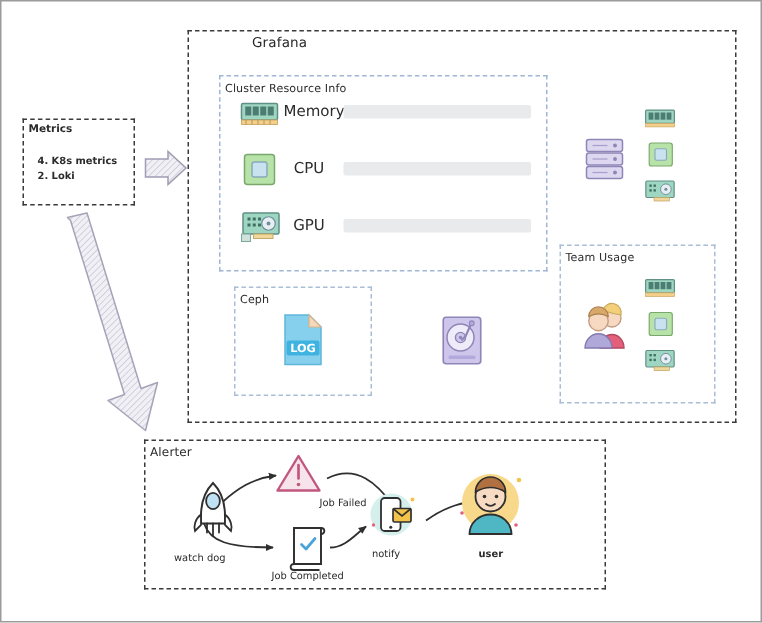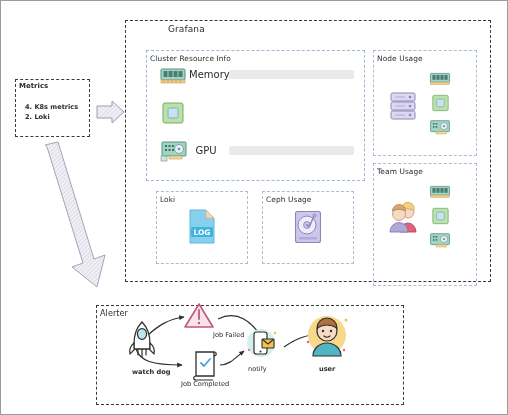--- a/index.html
+++ b/index.html
@@ -104,20 +104,26 @@
       <span class="bar-fill" style="width:87%;background:#e0263f;"></span>
     </span>
   </div>
 
   <div class="icon-wrap" style="left:160px;top:99px;">
     <svg width="24" height="26" viewBox="0 0 24 26">
       <rect x="2" y="3" width="20" height="20" rx="2" fill="#b7e3a8" stroke="#7aa86c" stroke-width="1"></rect>
       <rect x="7" y="8" width="10" height="10" rx="1.5" fill="#c9e2f0" stroke="#8aa9bd" stroke-width="1"></rect>
     </svg>
   </div>
+  <div class="res-row" style="left:188px;top:106px;">
+    <span class="res-name">CPU</span>
+    <span class="bar-track">
+      <span class="bar-fill" style="width:34%;background:#2ba23f;"></span>
+    </span>
+  </div>
 
   <div class="icon-wrap" style="left:159px;top:139px;">
     <svg width="28" height="24" viewBox="0 0 28 24">
       <rect x="2" y="2" width="24" height="14" rx="1" fill="#9fd6c2" stroke="#5f8f85" stroke-width="1"></rect>
       <circle cx="19" cy="9" r="4.5" fill="#e8eef2" stroke="#6d8f9e" stroke-width=".8"></circle>
       <circle cx="19" cy="9" r="1.3" fill="#6d8f9e"></circle>
       <g fill="#3f6e62">
         <rect x="5" y="5" width="2" height="2"></rect>
           <rect x="8.5" y="5" width="2" height="2"></rect>
         <rect x="12" y="5" width="2" height="2"></rect>
@@ -129,23 +135,20 @@
       <rect x="9" y="16" width="13" height="3" fill="#f0d79a" stroke="#c3a263" stroke-width=".6"></rect>
     </svg>
   </div>
   <div class="res-row" style="left:188px;top:144px;">
     <span class="res-name">GPU</span>
     <span class="bar-track">
       <span class="bar-fill" style="width:78%;background:#fbb818;"></span>
     </span>
   </div>
 
-  <div class="box dash-blue2" style="left:372px;top:49px;width:104px;height:106px;">
-    <div class="lbl" style="left:3px;top:3px;">Node Usage</div>
-  </div>
   <div class="icon-wrap" style="left:389px;top:90px;">
     <svg width="26" height="30" viewBox="0 0 26 30">
       <g fill="#ddd8ef" stroke="#8f86b8" stroke-width="1">
         <rect x="1" y="2" width="24" height="8" rx="1.5"></rect>
         <rect x="1" y="11" width="24" height="8" rx="1.5"></rect>
         <rect x="1" y="20" width="24" height="8" rx="1.5"></rect>
       </g>
       <g fill="#8f86b8">
         <circle cx="20" cy="6" r="1.3"></circle>
           <circle cx="20" cy="15" r="1.3"></circle>
@@ -182,21 +185,21 @@
       <g fill="#3f6e62">
           <rect x="5" y="5" width="2" height="2"></rect>
           <rect x="8.5" y="5" width="2" height="2"></rect>
         <rect x="5" y="9" width="2" height="2"></rect>
           <rect x="8.5" y="9" width="2" height="2"></rect>
         </g>
       <rect x="9" y="16" width="13" height="3" fill="#f0d79a" stroke="#c3a263" stroke-width=".6"></rect>
     </svg>
   </div>
 
-  <div class="box dash-blue2" style="left:372px;top:162px;width:104px;height:123px;">
+  <div class="box dash-blue2" style="left:372px;top:162px;width:104px;height:106px;">
     <div class="lbl" style="left:3px;top:3px;">Team Usage</div>
   </div>
   <div class="icon-wrap" style="left:386px;top:200px;">
     <svg width="32" height="32" viewBox="0 0 32 32">
       <circle cx="21" cy="11" r="6" fill="#f6d9c0" stroke="#c49a84" stroke-width=".9"></circle>
       <path d="M13,31 a8,9 0 0 1 16,0 Z" fill="#e4607a" stroke="#b34a5f" stroke-width=".9"></path>
       <path d="M15,6 a6,6 0 0 1 12,3 q-6,-1 -12,-3 Z" fill="#f3cf7a" stroke="#c9a85e" stroke-width=".8"></path>
       <circle cx="12" cy="13" r="6.5" fill="#f6d9c0" stroke="#c49a84" stroke-width=".9"></circle>
       <path d="M3,31 a9,9.5 0 0 1 18,0 Z" fill="#b0a8d8" stroke="#837ab0" stroke-width=".9"></path>
       <path d="M5.5,10 a6.5,6.5 0 0 1 13,0 q-6.5,-3.5 -13,0 Z" fill="#d8a86a" stroke="#ab8250" stroke-width=".8"></path>
@@ -227,47 +230,44 @@
           <rect x="5" y="5" width="2" height="2"></rect>
           <rect x="8.5" y="5" width="2" height="2"></rect>
         <rect x="5" y="9" width="2" height="2"></rect>
           <rect x="8.5" y="9" width="2" height="2"></rect>
         </g>
       <rect x="9" y="16" width="13" height="3" fill="#f0d79a" stroke="#c3a263" stroke-width=".6"></rect>
     </svg>
   </div>
 
   <div class="box dash-blue2" style="left:155px;top:190px;width:92px;height:73px;">
-    <div class="lbl" style="left:3px;top:3px;">Loki</div>
+    <div class="lbl" style="left:3px;top:3px;">Ceph</div>
   </div>
   <div class="icon-wrap" style="left:186px;top:208px;">
     <svg width="30" height="36" viewBox="0 0 30 36">
       <path d="M3,1 H19 L27,9 V34 H3 Z" fill="#86d0ee" stroke="#5fb6da" stroke-width="1"></path>
       <path d="M19,1 L27,9 H19 Z" fill="#f6d9b8" stroke="#d8b389" stroke-width=".8"></path>
       <rect x="4" y="18" width="22" height="10" rx="1.5" fill="#3fb3e0"></rect>
       <text x="15" y="25.6" font-family="DejaVu Sans, sans-serif" font-size="7.5" font-weight="bold" fill="#ffffff" text-anchor="middle">LOG</text>
     </svg>
   </div>
 
-  <div class="box dash-blue2" style="left:261px;top:190px;width:92px;height:73px;">
-    <div class="lbl" style="left:3px;top:3px;">Ceph Usage</div>
-  </div>
   <div class="icon-wrap" style="left:293px;top:209px;">
     <svg width="28" height="34" viewBox="0 0 28 34">
       <rect x="1.5" y="1.5" width="25" height="31" rx="2" fill="#cfc6ec" stroke="#8f86b8" stroke-width="1.1"></rect>
       <circle cx="13" cy="15" r="9" fill="#efecf9" stroke="#8f86b8" stroke-width="1"></circle>
       <circle cx="13" cy="15" r="3.4" fill="#cfc6ec" stroke="#8f86b8" stroke-width=".9"></circle>
       <circle cx="13" cy="15" r="1.1" fill="#8f86b8"></circle>
       <path d="M20,6 L16.5,14 L14,16.5" fill="none" stroke="#8f86b8" stroke-width="1.4" stroke-linecap="round"></path>
       <circle cx="20.5" cy="5.5" r="1.6" fill="#b3a9dd" stroke="#8f86b8" stroke-width=".7"></circle>
       <rect x="5" y="27" width="18" height="2.4" rx="1" fill="#b3a9dd"></rect>
     </svg>
   </div>
 
-  <div class="box dash-dark" style="left:95px;top:292px;width:308px;height:100px;margin-top:12px;">
+  <div class="box dash-dark" style="left:95px;top:292px;width:308px;height:100px;">
     <div class="lbl lbl-alerter" style="left:3px;top:3px;">Alerter</div>
   </div>
 
   <div class="icon-wrap" style="left:95px;top:292px;pointer-events:none;">
     <svg width="308" height="100" viewBox="0 0 308 100">
       <defs>
         <marker id="ah" viewBox="0 0 10 10" refX="8" refY="5" markerWidth="5" markerHeight="5" orient="auto-start-reverse">
           <path d="M0,1 L9,5 L0,9 z" fill="#2f2f2f"></path>
         </marker>
       </defs>
@@ -283,21 +283,21 @@
 
   <div class="icon-wrap" style="left:127px;top:320px;">
     <svg width="28" height="38" viewBox="0 0 28 38">
       <path d="M14,1 C20,7 22,16 22,23 L22,28 L6,28 L6,23 C6,16 8,7 14,1 Z" fill="#ffffff" stroke="#2f2f2f" stroke-width="1.3"></path>
       <ellipse cx="14" cy="13" rx="4.6" ry="5.4" fill="#bfe3f5" stroke="#2f2f2f" stroke-width="1.2"></ellipse>
       <path d="M6,22 C2,25 1,30 2,33 L6,29 Z" fill="#ffffff" stroke="#2f2f2f" stroke-width="1.2"></path>
       <path d="M22,22 C26,25 27,30 26,33 L22,29 Z" fill="#ffffff" stroke="#2f2f2f" stroke-width="1.2"></path>
       <path d="M10,28 L10,34 M14,28 L14,36 M18,28 L18,34" stroke="#2f2f2f" stroke-width="1.2" stroke-linecap="round"></path>
     </svg>
   </div>
-  <div class="flow-lbl" style="left:131px;top:367px;font-weight:bold;">watch dog</div>
+  <div class="flow-lbl" style="left:115px;top:367px;">watch dog</div>
 
   <div class="icon-wrap" style="left:182px;top:301px;">
     <svg width="32" height="28" viewBox="0 0 32 28">
       <path d="M16,2 L30,25 L2,25 Z" fill="#f6e4ea" stroke="#c2567f" stroke-width="1.6" stroke-linejoin="round"></path>
       <path d="M16,8 L16,17" stroke="#c2567f" stroke-width="1.8" stroke-linecap="round"></path>
       <circle cx="16" cy="21" r="1.2" fill="#c2567f"></circle>
     </svg>
   </div>
   <div class="flow-lbl" style="left:181px;top:330px;padding-left:31px;">Job Failed</div>
 

